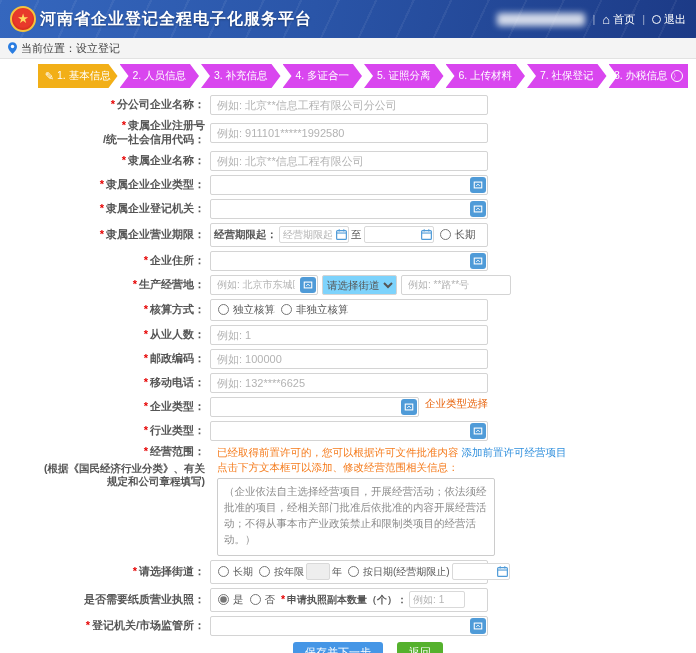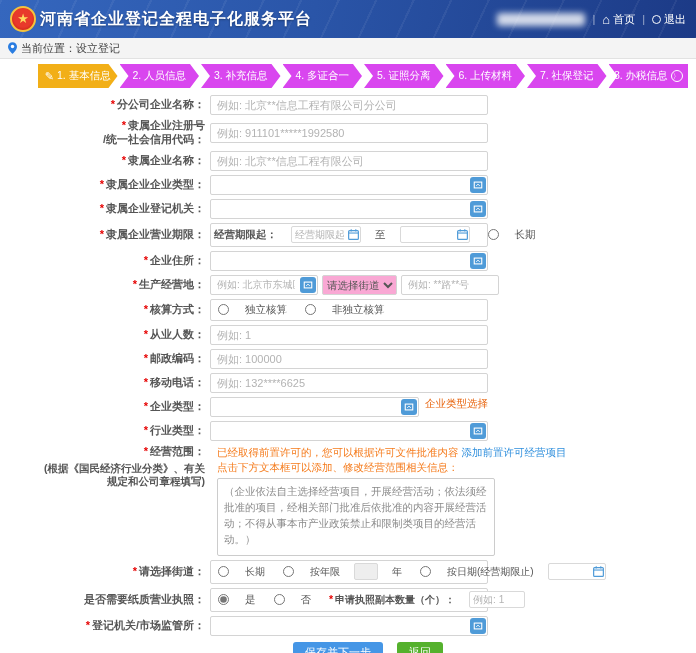--- a/index.html
+++ b/index.html
@@ -42,32 +42,32 @@
   .req{color:#e60000;margin-right:2px;font-weight:bold}
   .ctl{margin-left:5px;width:278px;display:flex;align-items:flex-start;position:relative}
   .inp{width:100%;height:20px;border:1px solid #d4d4d4;border-radius:2px;padding:0 6px;
     font-size:11px;color:#333;font-family:inherit;outline:none}
   .inp::placeholder,.mini::placeholder,textarea::placeholder{color:#b3b3b3}
   .inp-wrap{position:relative;width:100%}
   .inp-wrap .inp{padding-right:22px}
   .browse{position:absolute;right:2px;top:2px;width:16px;height:16px;background:#4f9bd8;
     border:none;border-radius:3px;display:flex;align-items:center;justify-content:center;cursor:pointer;padding:0}
   .boxrow{width:100%;height:22px;border:1px solid #d4d4d4;border-radius:2px;display:flex;
-    align-items:center;padding:0 3px;gap:14px;font-size:10.5px;color:#555;white-space:nowrap}
+    align-items:center;padding:0 3px;gap:2px;font-size:10.5px;color:#555;white-space:nowrap}
   .boxrow.tall{height:24px}
   .mini{height:17px;border:1px solid #d9d9d9;border-radius:2px;font-size:10px;padding:0 3px;
     color:#333;font-family:inherit;outline:none}
   .date-wrap{position:relative;display:inline-flex}
   .date-wrap .mini{padding-right:16px}
   .cal{position:absolute;right:2px;top:2.5px;pointer-events:auto;cursor:pointer}
   .inlbl{font-weight:bold;color:#555}
   input[type=radio]{width:11px;height:11px;margin:0 2px 0 4px;accent-color:#777;flex-shrink:0}
   .rlbl{color:#555}
   .sel{height:20px;border:1px solid #d4d4d4;border-radius:2px;font-size:10.5px;color:#555;
-    background:#f9a8d4;font-family:inherit;outline:none}
+    background:#7dd3fc;font-family:inherit;outline:none}
   .after-link{margin-left:6px;color:#e8650f;white-space:nowrap;cursor:pointer;font-size:10.5px}
   
   .scope{align-items:flex-start}
   .scope-lbl .note{font-size:10.5px;margin-top:4px}
   .scope-ctl{margin-left:12px;display:flex;flex-direction:column}
   .hintline{white-space:nowrap;font-size:10.5px;line-height:15px}
   .o{color:#f57b1c}
   .blu{color:#2f8fdd;cursor:pointer}
   .scope-ta{width:278px;height:78px;border:1px solid #ccc;border-radius:2px;margin-top:3px;
     padding:4px 6px;font-size:10.5px;line-height:1.55;color:#8a8a8a;font-family:inherit;
@@ -243,21 +243,21 @@
         <button class="browse">
           <svg width="10" height="10" viewBox="0 0 12 12">
               <rect x="1.5" y="2.5" width="9" height="7" fill="none" stroke="#fff" stroke-width="1.3"></rect>
               <path d="M4 7l2-2 2 2" stroke="#fff" stroke-width="1.2" fill="none"></path>
             </svg>
         </button>
       </div>
       <select class="sel" style="width:76px">
         <option>请选择街道</option>
       </select>
-      <input class="inp" style="width: 98px; font-size: 10px;" placeholder="例如: **路**号">
+      <input class="inp" style="width: 110px; font-size: 10px;" placeholder="例如: **路**号">
     </div>
   </div>
 
   <div class="row">
     <div class="lbl"><span class="req">*</span><span>核算方式：</span></div>
     <div class="ctl">
       <div class="boxrow">
         <input type="radio" name="acct" style="">
         <span class="rlbl">独立核算</span>
         <input type="radio" name="acct" style="">

